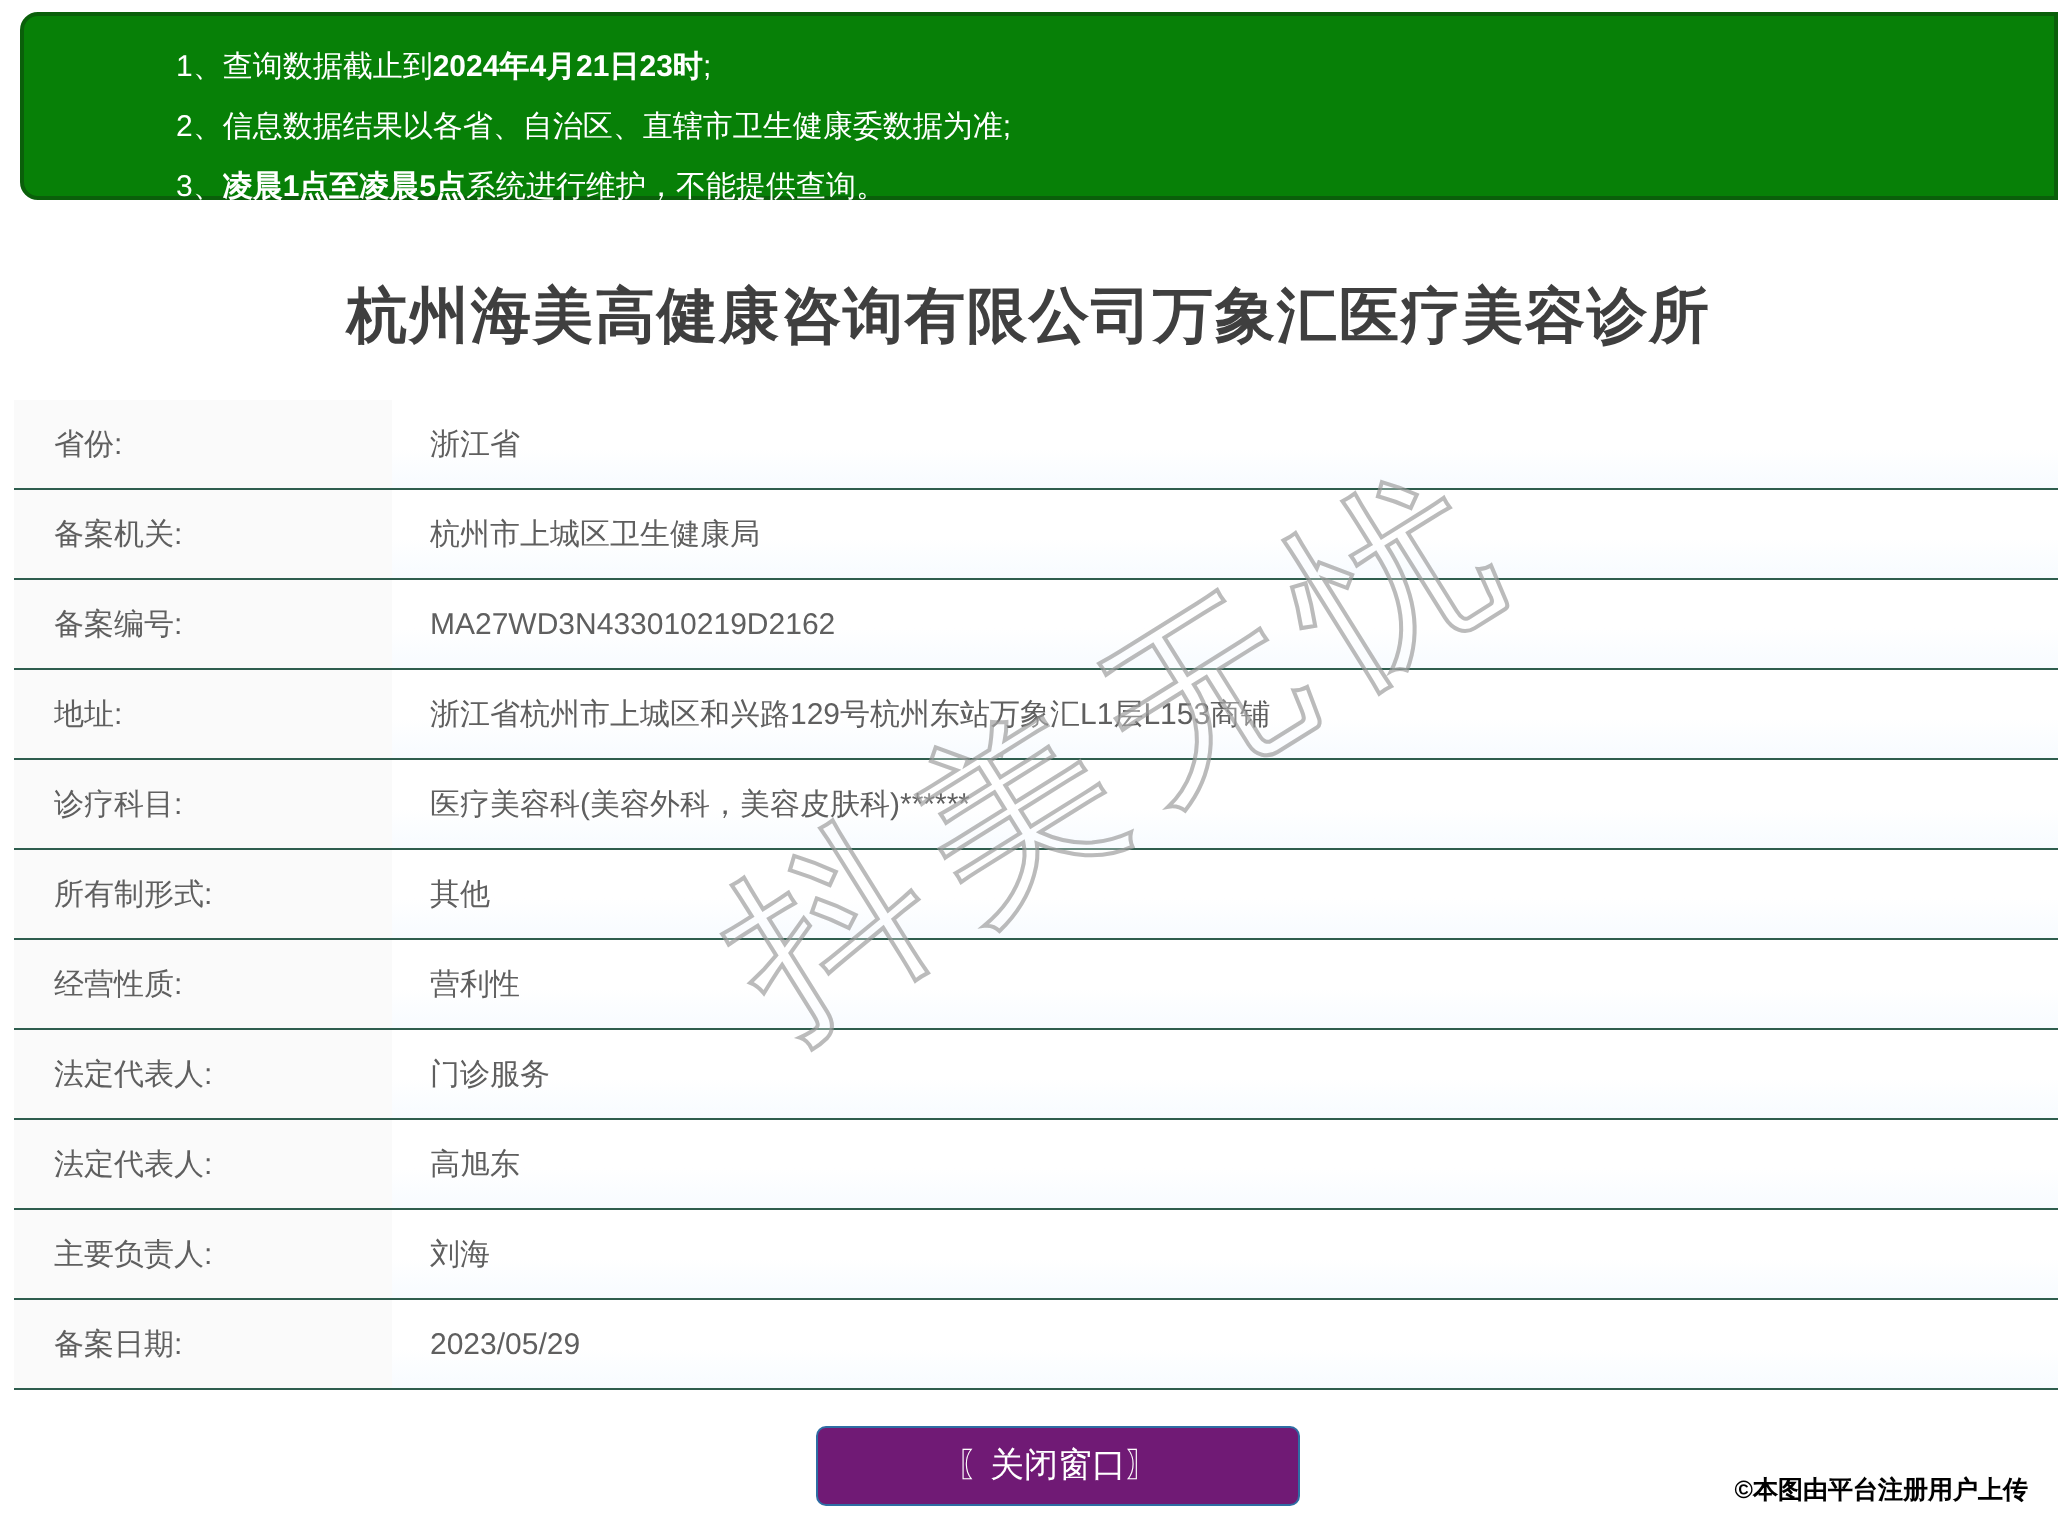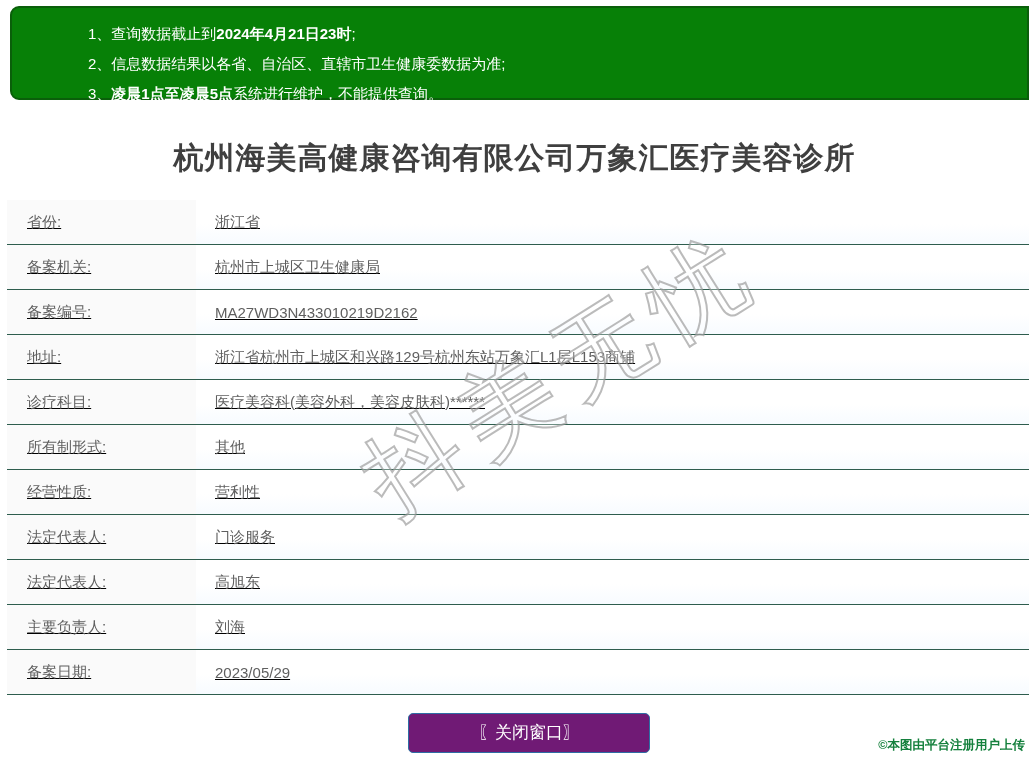--- a/index.html
+++ b/index.html
@@ -30,21 +30,20 @@
     text-align: center;
     font-size: 30px;
     font-weight: 700;
     color: #3f3f3f;
     letter-spacing: 1px;
   }
   
   .info-table {
     margin: 21px 0 0 7px;
     width: 1022px;
-    text-decoration: underline;
   }
   .row {
     display: flex;
     height: 45px;
     border-bottom: 1px solid #2e5d4e;
     font-size: 15px;
     color: #5f5f5f;
   }
   .cell-label {
     width: 189px;
@@ -90,25 +89,25 @@
     transform: rotate(-32deg);
     transform-origin: center center;
     color: rgba(255,255,255,0.30);
     -webkit-text-stroke: 2px rgba(150,150,150,0.65);
     pointer-events: none;
     white-space: nowrap;
   }
   
   .credit {
     position: absolute;
-    right: 4px;
+    right: 15px;
     bottom: 3px;
     font-size: 12.5px;
     font-weight: bold;
-    color: #15803d;
+    color: #000000;
     text-shadow:
       -1px 0 0 #fff, 1px 0 0 #fff, 0 -1px 0 #fff, 0 1px 0 #fff,
       -1px -1px 0 #fff, 1px 1px 0 #fff, -1px 1px 0 #fff, 1px -1px 0 #fff;
   }
 </style>
 </head>
 <body>
 
 <div class="notice">
   <div class="line"><span>1、查询数据截止到</span><b>2024年4月21日23时</b><span>;</span></div>

